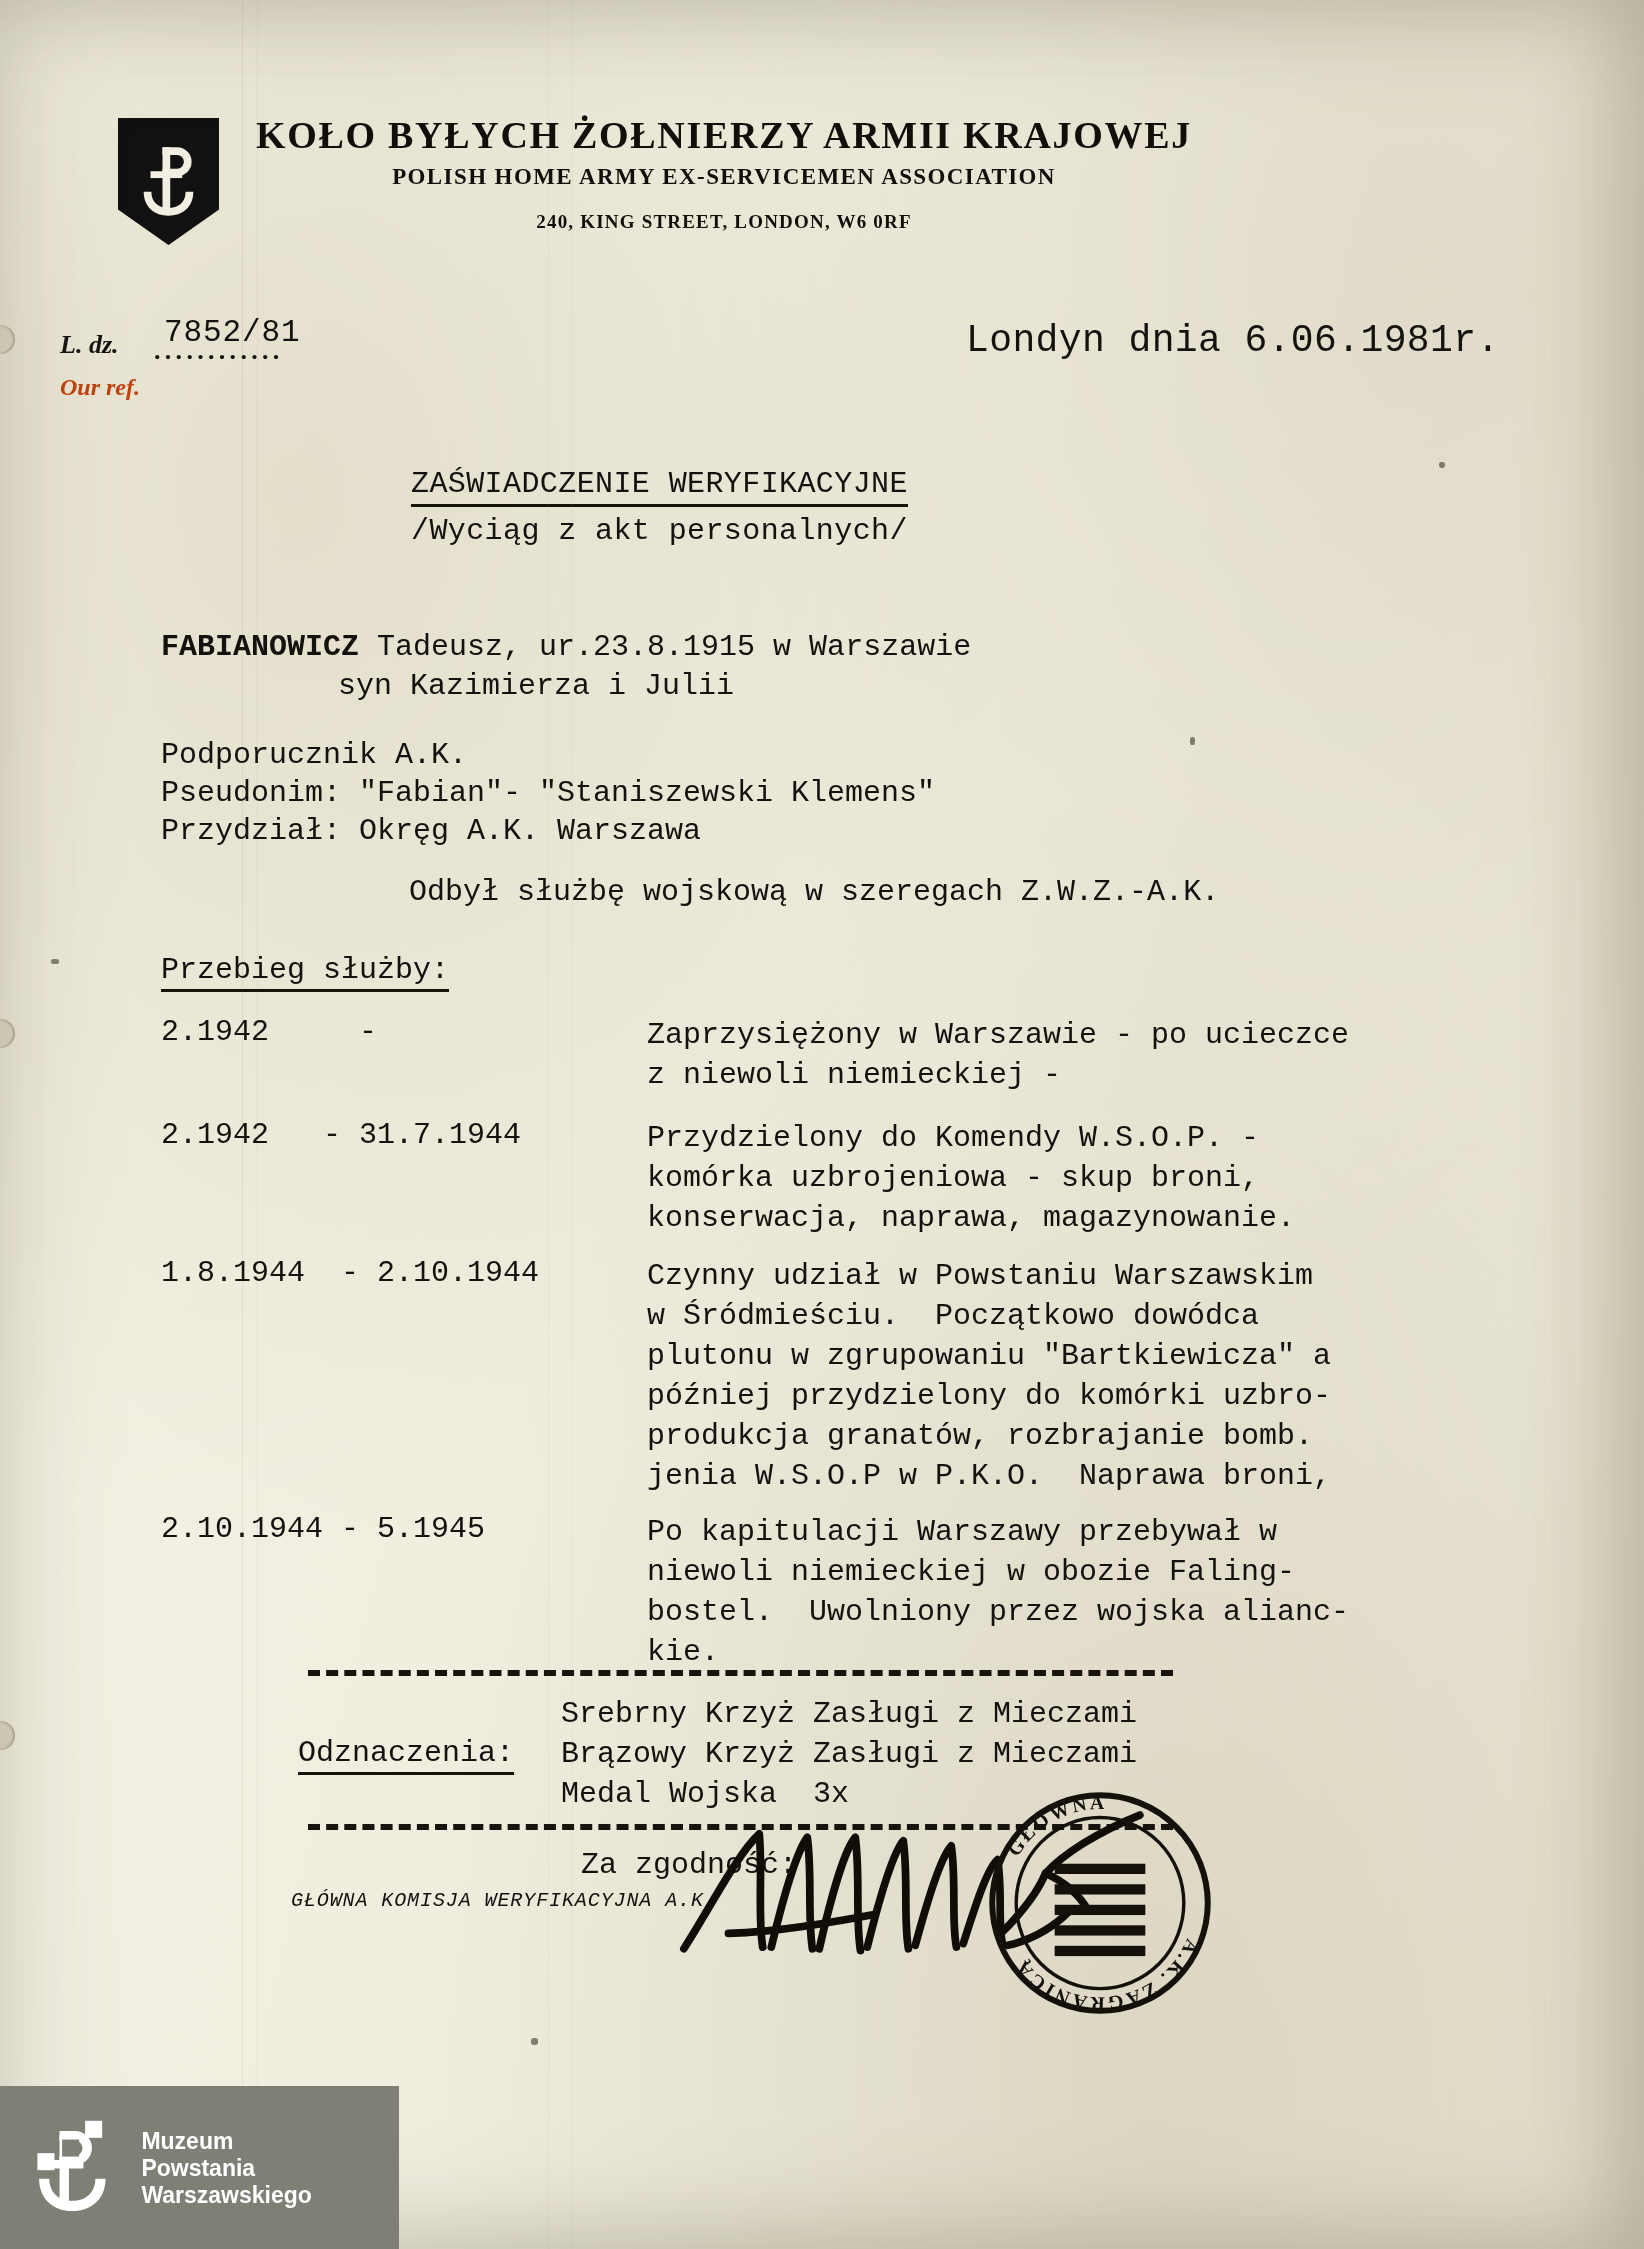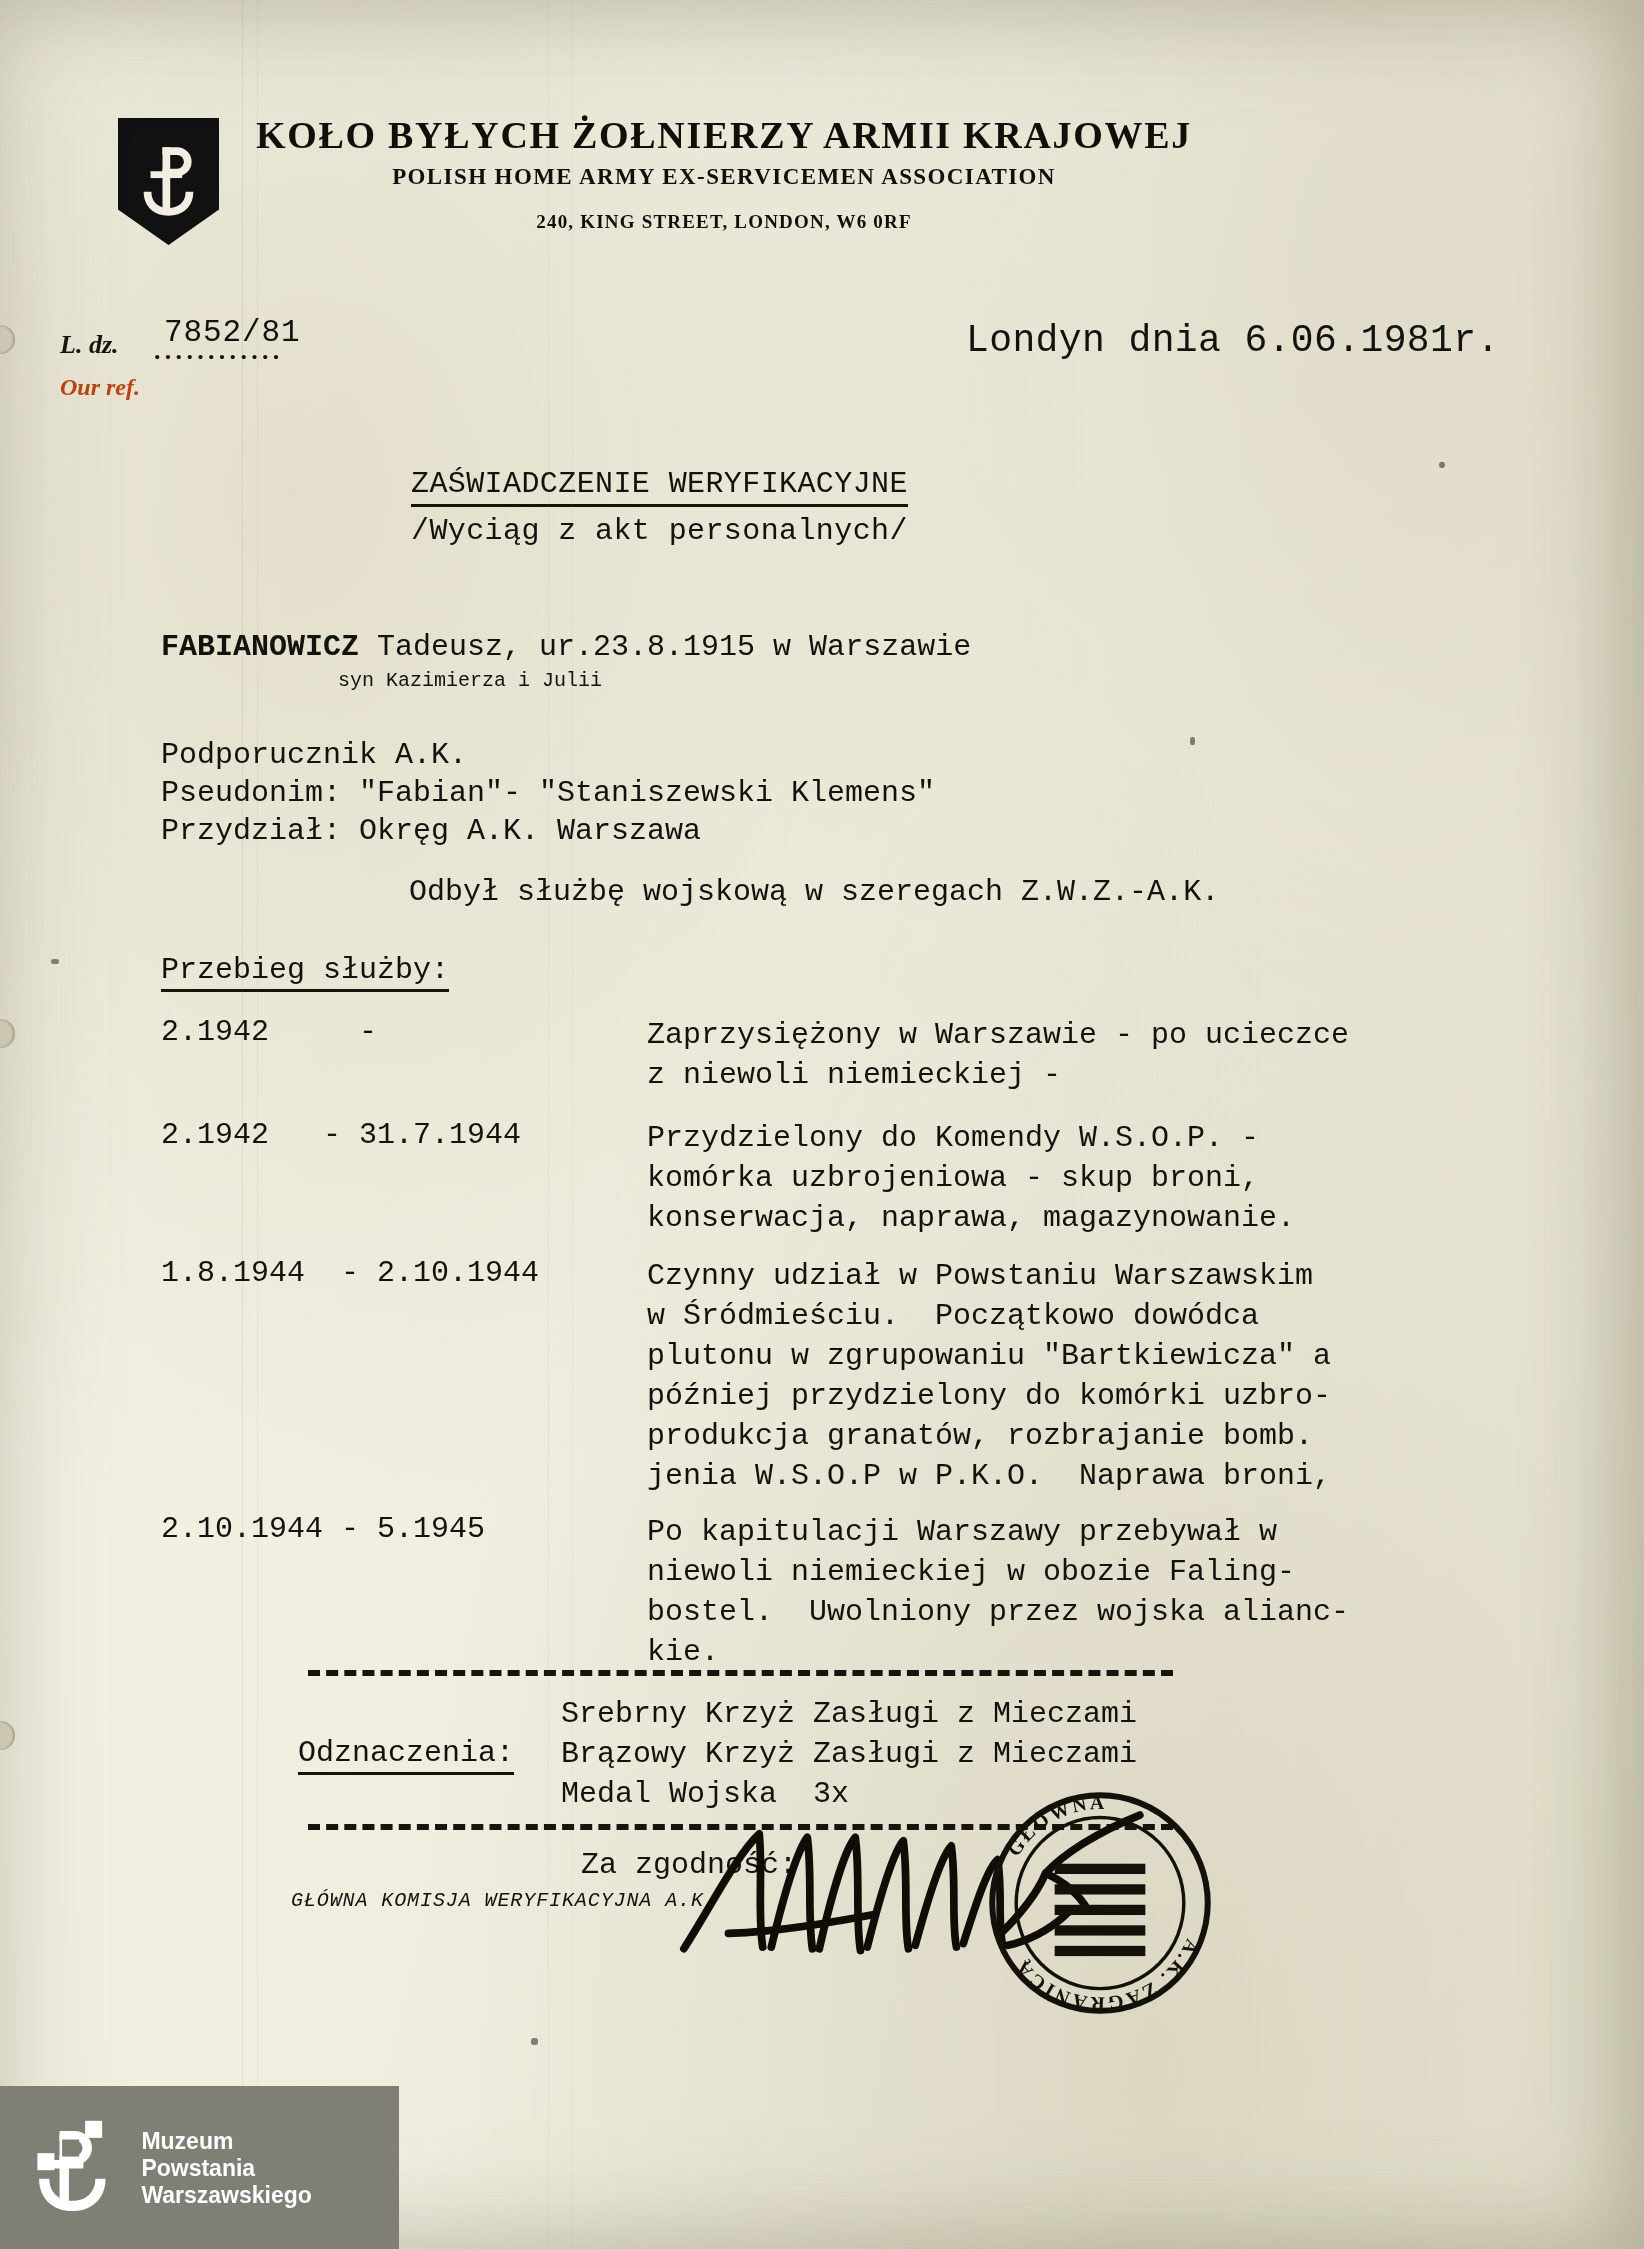--- a/index.html
+++ b/index.html
@@ -71,21 +71,21 @@
   #date-line{left:966px;top:319px;font-size:38px;letter-spacing:0.4px;}
 
   
   #doc-title{left:411px;top:467px;font-size:30px;letter-spacing:0.4px;
              border-bottom:3.4px solid #161309;padding-bottom:2.6px;}
   #doc-subtitle{left:411px;top:514px;font-size:30px;letter-spacing:0.4px;}
 
   
   #name-line{left:161px;top:630px;font-size:30px;}
   #name-line b{font-weight:bold;}
-  #parents-line{left:338px;top:669px;font-size:20px;}
+  #parents-line{left:338px;top:669px;font-size:30px;}
   #rank-line{left:161px;top:738px;font-size:30px;}
   #pseud-line{left:161px;top:776px;font-size:30px;}
   #assign-line{left:161px;top:814px;font-size:30px;}
   #service-decl{left:409px;top:875px;font-size:30px;}
 
   
   #service-heading{left:161px;top:953px;font-size:30px;
                    border-bottom:3.4px solid #161309;padding-bottom:1.7px;}
   .entry{position:absolute;left:161px;width:1422px;}
   .entry .dates{position:absolute;left:0;top:0;font-size:30px;white-space:pre;}

